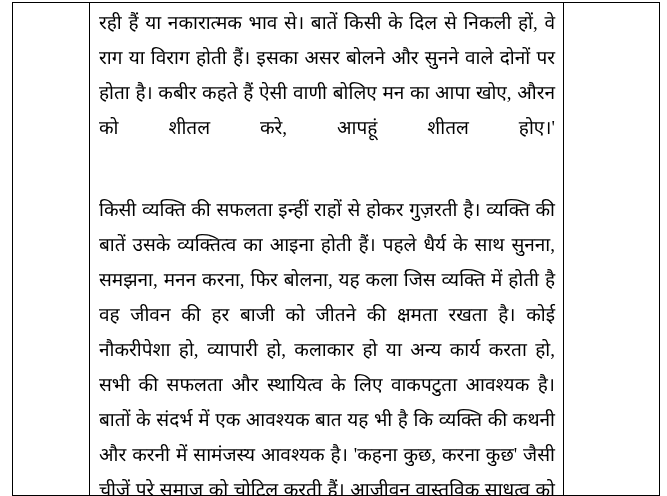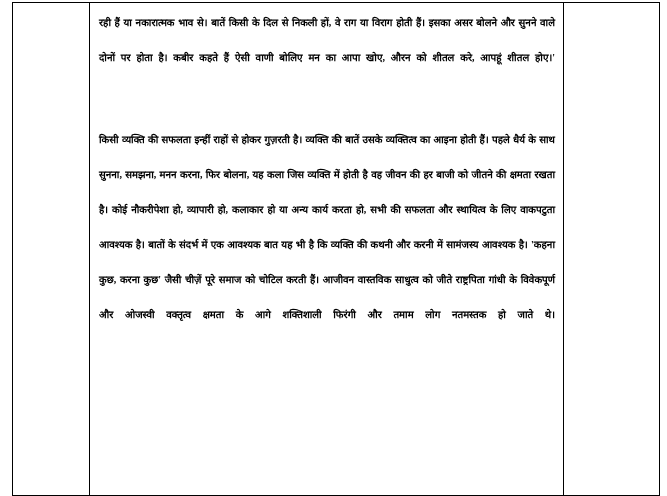--- a/index.html
+++ b/index.html
@@ -52,27 +52,26 @@
   
   .text-body {
     padding: 2px 8px 0 9px;
     box-sizing: border-box;
   }
 
   .para {
     margin: 0;
     text-align: justify;
     text-justify: inter-word;
-    font-size: 10px;
+    font-size: 19px;
     line-height: 35px;
     color: #000;
     letter-spacing: 0px;
     word-spacing: 0.5px;
     font-family: "Liberation Serif", "DejaVu Serif", serif;
-    font-weight: bold;
   }
 
   .para + .para {
     margin-top: 12px;
   }
 
   
   .para::after {
     content: "";
     display: inline-block;

